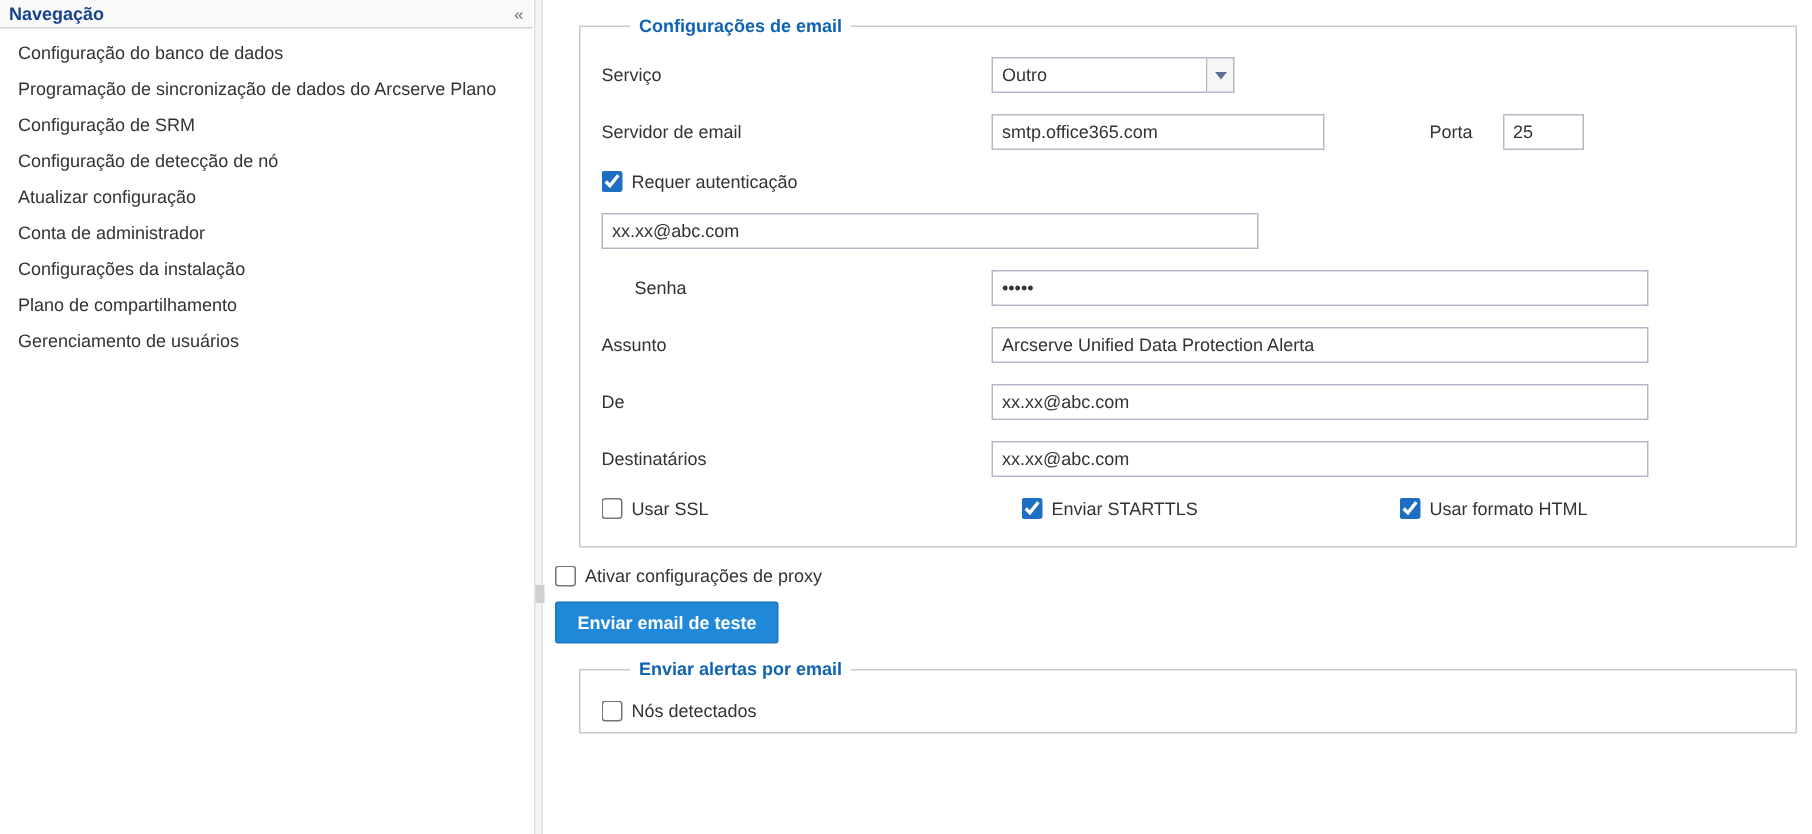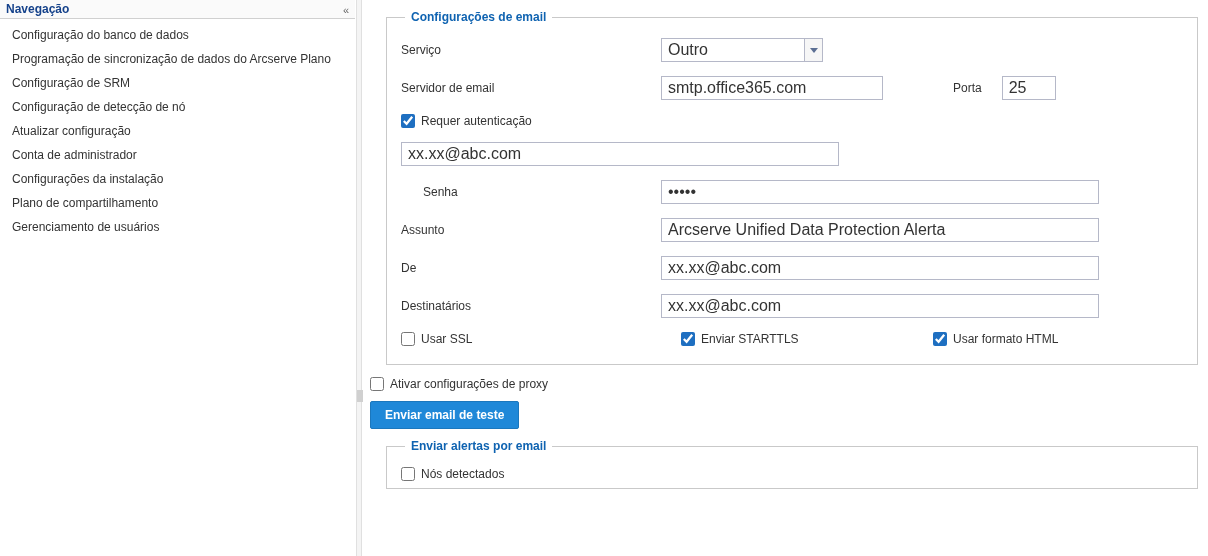--- a/index.html
+++ b/index.html
@@ -71,40 +71,40 @@
     border: 1px solid #c9c9c9;
     margin: 0 10px 12px 24px;
     padding: 14px 14px 18px 14px;
     position: relative;
   }
   fieldset.group legend {
     color: #0f63b1;
     font-weight: bold;
     font-size: 12px;
     padding: 0 6px;
-    margin-left: 4px;
+    margin-left: 19px;
   }
   .row {
     display: flex;
     align-items: center;
     margin-bottom: 14px;
   }
   .row:last-child { margin-bottom: 0; }
   .label-col {
     width: 260px;
     padding-left: 0;
   }
   .label-col.indent { padding-left: 22px; }
   .field-col { flex: 1; display:flex; align-items:center; gap:0; }
   input.text, .select-box {
     border: 1px solid #b5b8c8;
     height: 24px;
     padding: 2px 6px;
     font-family: inherit;
-    font-size: 16px;
+    font-size: 12px;
     color: #333;
     background:#fff;
   }
   .w-small { width: 144px; }
   .w-med { width: 222px; }
   .w-port { width: 54px; }
   .w-full { width: 438px; }
   .select-wrap { display:inline-flex; }
   .select-trigger {
     width: 18px; height:24px;

